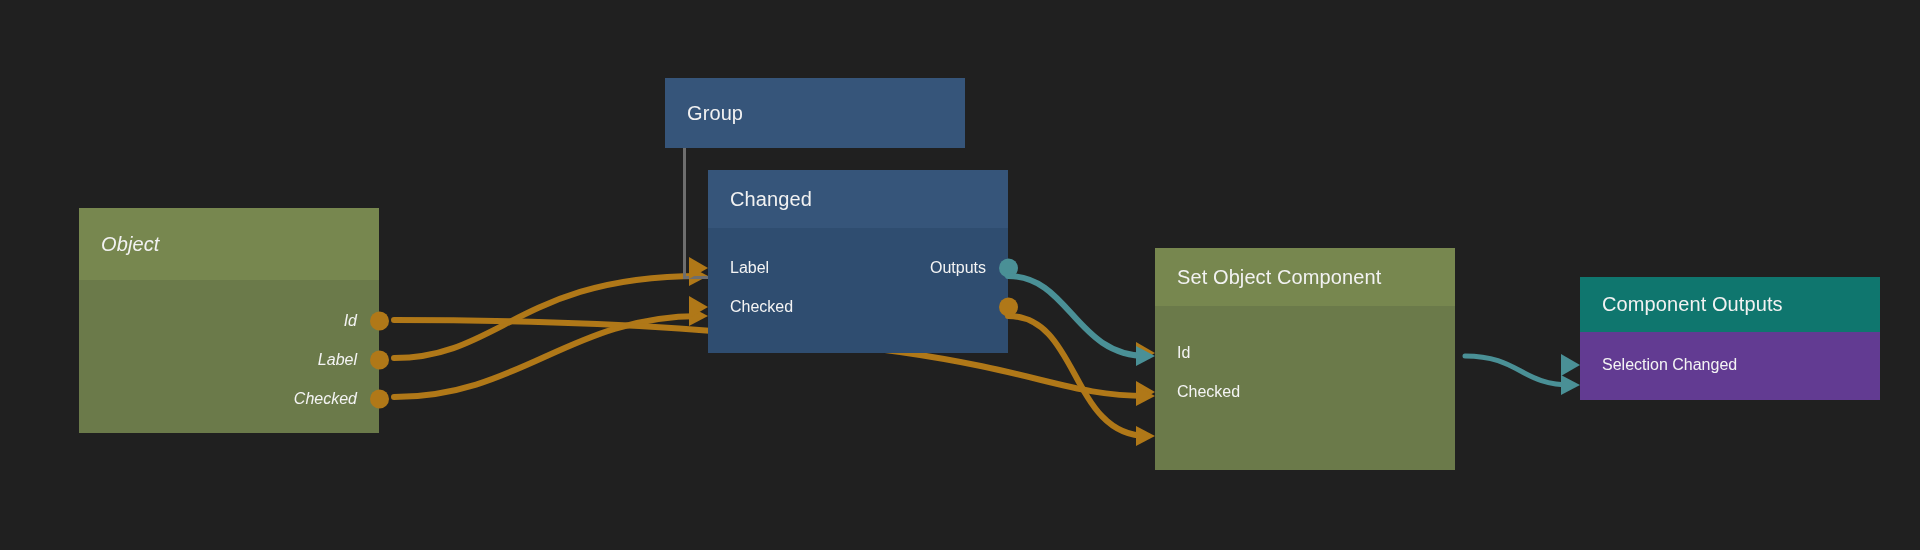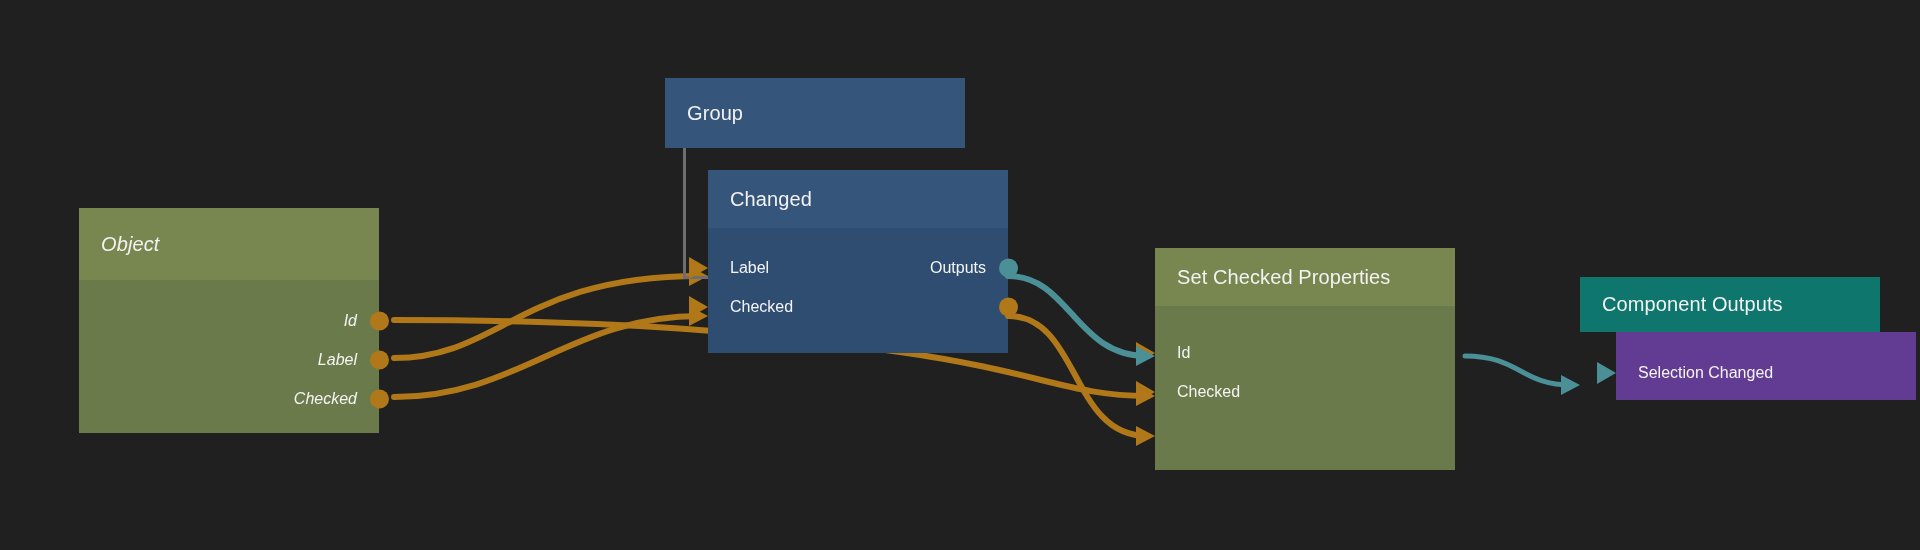--- a/index.html
+++ b/index.html
@@ -140,42 +140,42 @@
         <span>Checked</span>
         <span></span>
         <span class="port-arrow" style="color:#b07818;"></span>
         <span class="port-dot right" style="background:#b07818;"></span>
       </div>
     </div>
   </div>
 
   <div class="node" style="left:1155px; top:248px; width:300px; height:222px;">
     <div class="node-header" style="background:#77874f; height:58px;">
-      <span>Set Checked Properties</span>
+      <span>Set Object Component</span>
     </div>
     <div class="node-body" style="background:#6b7a4a; height:164px; padding-top:24px;">
 
 
       <div class="port-row in" style="margin-top:6px;">
         <span>Id</span>
         <span class="port-arrow" style="color:#b07818;"></span>
       </div>
 
       <div class="port-row in" style="margin-top:6px;">
         <span>Checked</span>
         <span class="port-arrow" style="color:#b07818;"></span>
       </div>
     </div>
   </div>
 
   <div class="node" style="left:1580px; top:277px; width:300px; height:123px;">
     <div class="node-header" style="background:#0f766e; height:55px;">
       <span>Component Outputs</span>
     </div>
-    <div class="node-body" style="background:#623b92; height:68px; padding-top:24px;margin-left:36px;">
+    <div class="node-body" style="background:#623b92; height:68px; padding-top:16px;">
       <div class="port-row in">
         <span>Selection Changed</span>
         <span class="port-arrow" style="color:#4a9096;"></span>
       </div>
     </div>
   </div>
 
   <svg id="wires-over" viewBox="0 0 1920 550">
 
     <path d="M 1008,276 C 1070,276 1075,356 1147,356" fill="none" stroke="#4a9096" stroke-width="6" stroke-linecap="round"></path>

